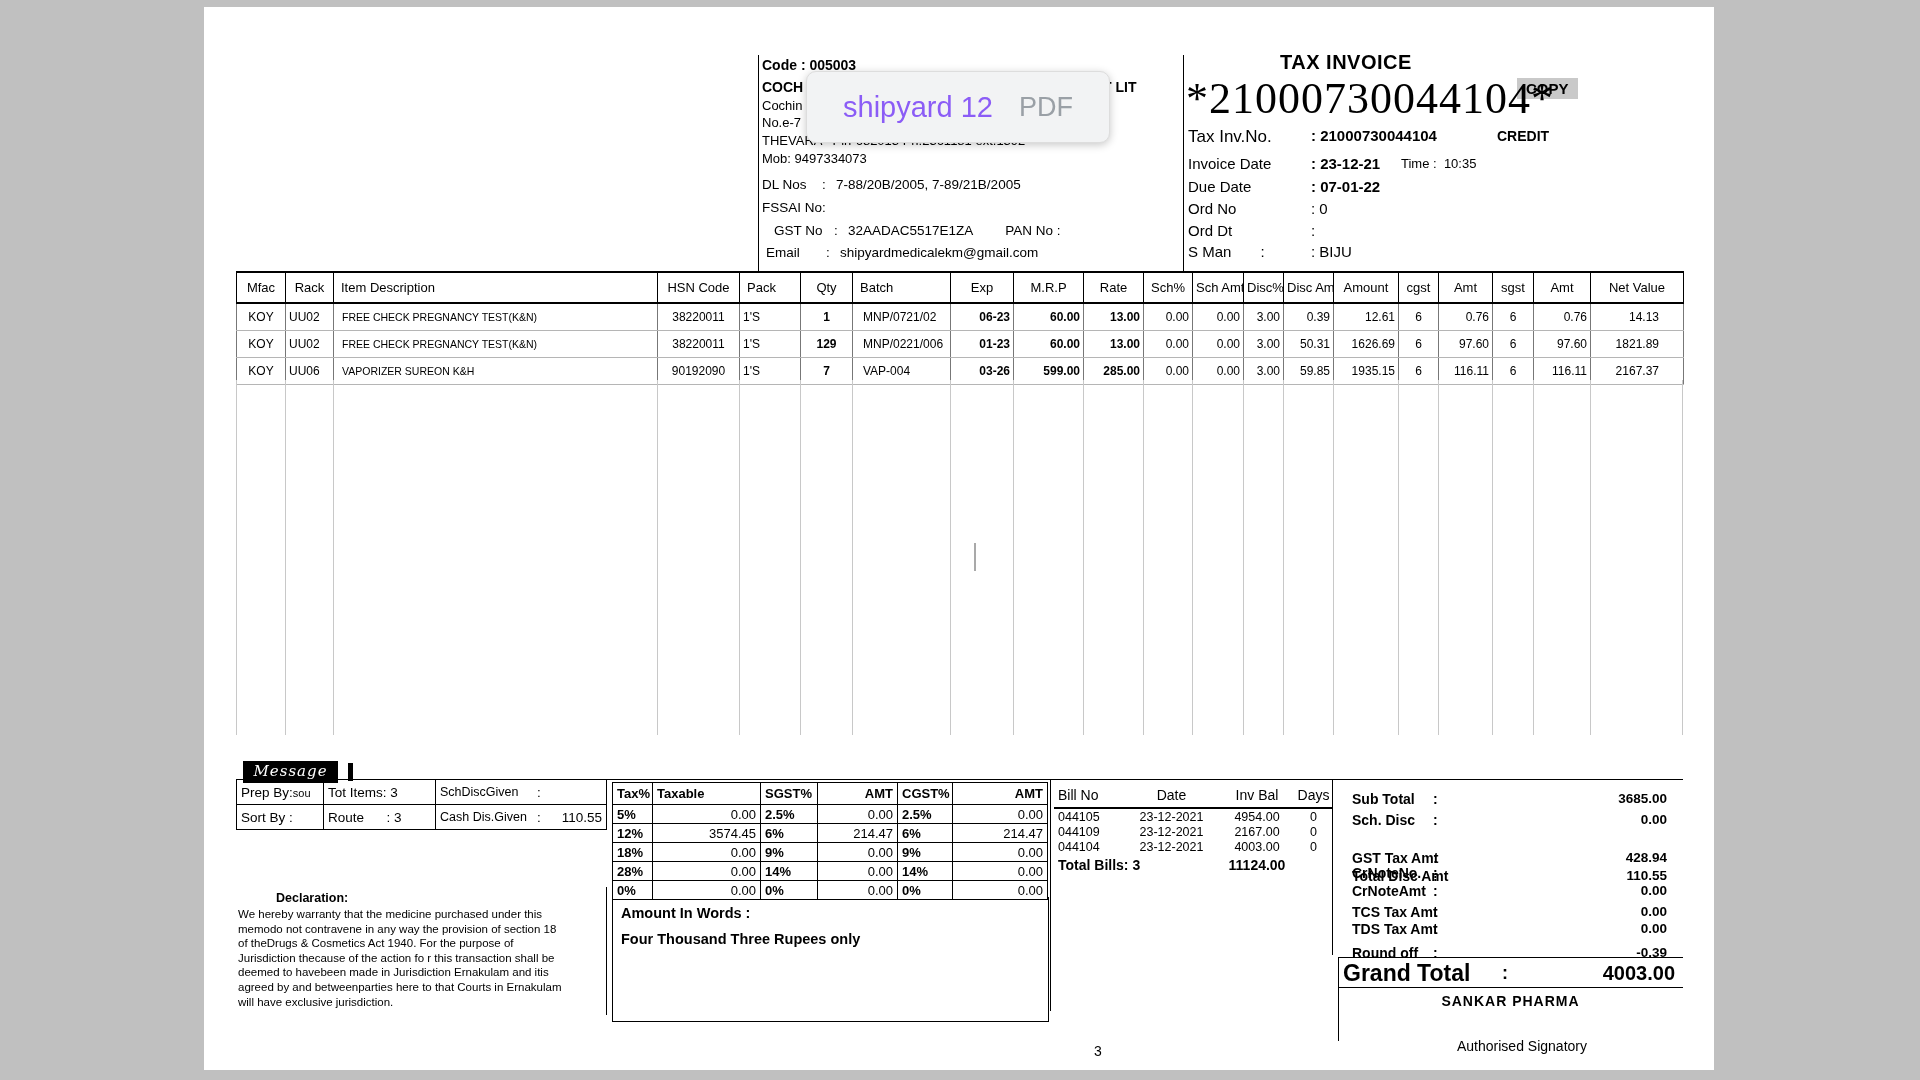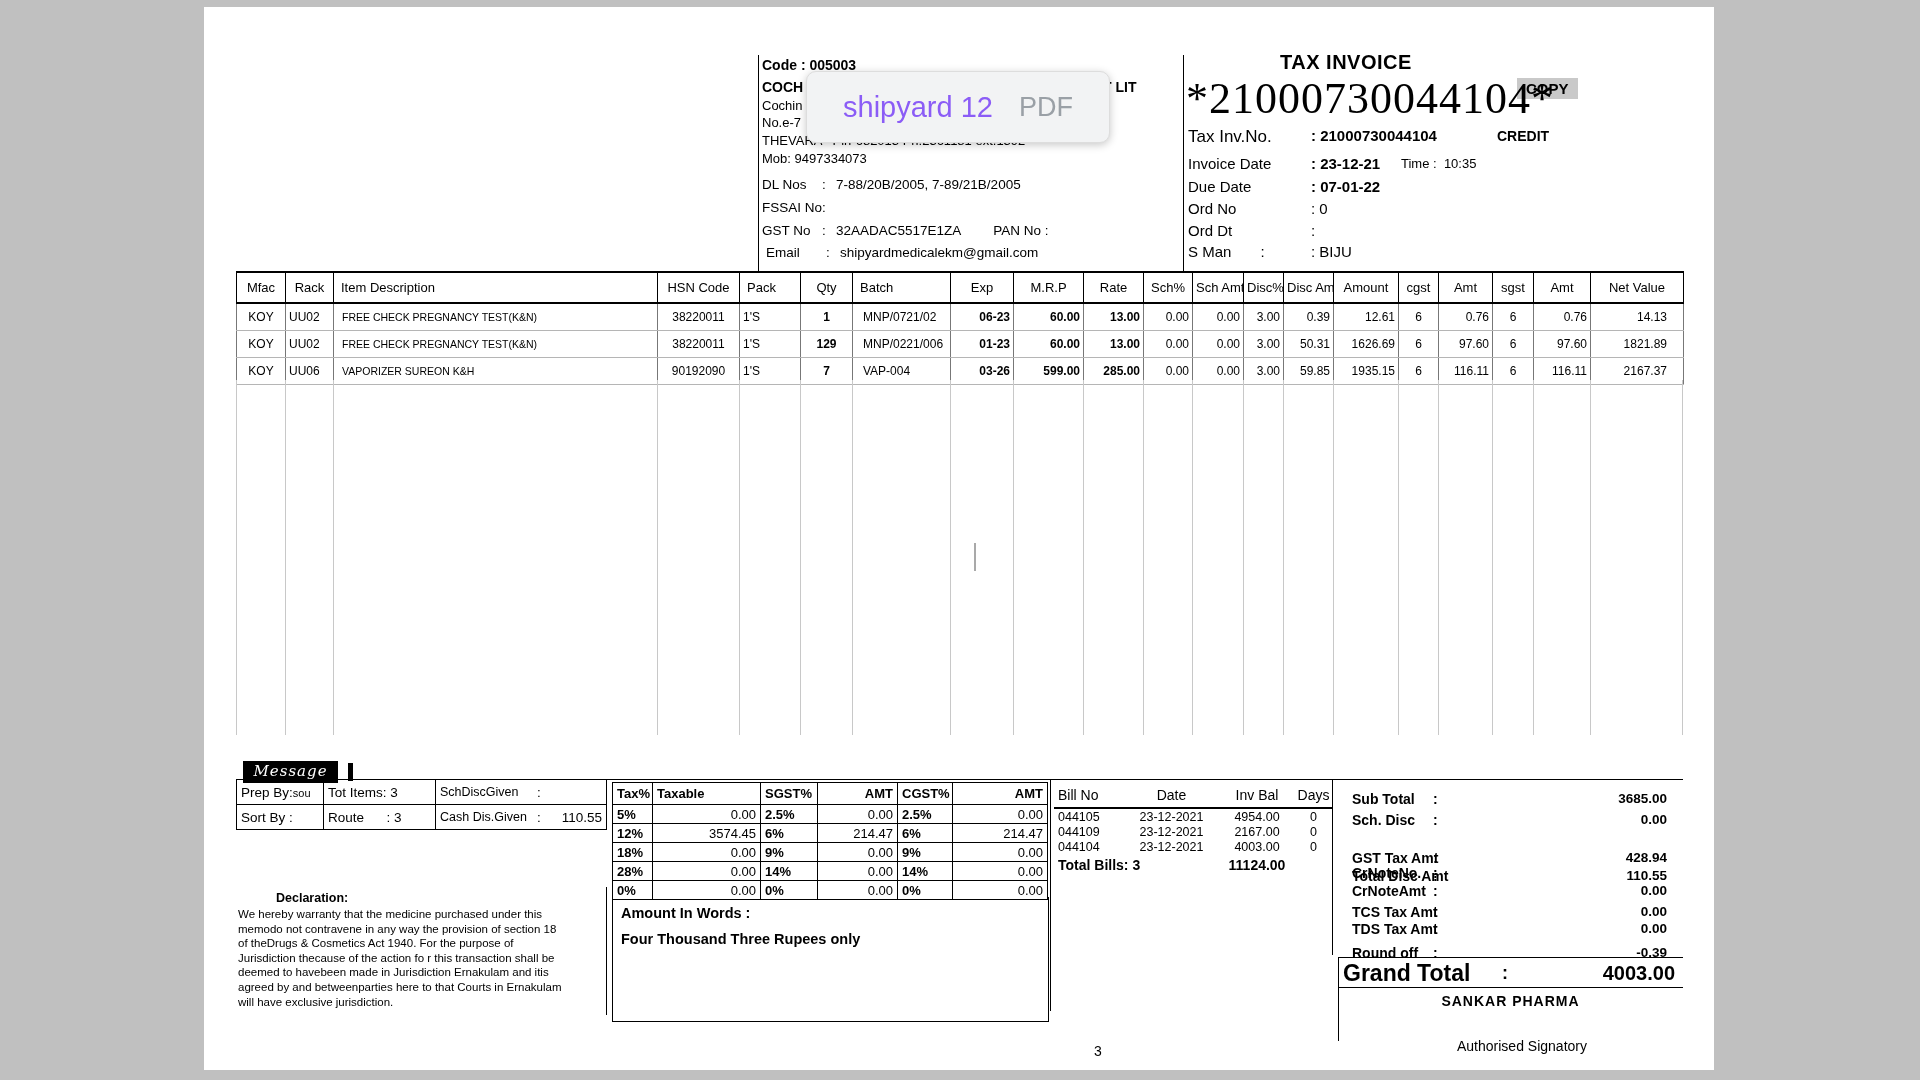--- a/index.html
+++ b/index.html
@@ -38,21 +38,21 @@
   .items tbody td:nth-child(1){text-align:center;}
   .items tbody td:nth-child(3){font-size:10.5px;padding-left:8px;}
   .items tbody td:nth-child(4){text-align:center;}
   .items tbody td:nth-child(6){text-align:center;font-weight:bold;}
   .items tbody td:nth-child(7){padding-left:10px;}
   .items tbody td:nth-child(8),.items tbody td:nth-child(9),.items tbody td:nth-child(10){text-align:right;font-weight:bold;}
   .items tbody td:nth-child(11),.items tbody td:nth-child(12),.items tbody td:nth-child(13),
   .items tbody td:nth-child(14),.items tbody td:nth-child(15),.items tbody td:nth-child(17),
   .items tbody td:nth-child(19),.items tbody td:nth-child(20){text-align:right;}
   .items tbody td:nth-child(16),.items tbody td:nth-child(18){text-align:center;}
-  .items tbody td:nth-child(20){padding-right:16px;}
+  .items tbody td:nth-child(20){padding-right:24px;}
   .bodylines{position:absolute;left:32px;top:373px;width:1447px;height:355px;}
   .bodylines div{position:absolute;top:0;bottom:0;width:1px;background:#c8c8c8;}
   .cursor{position:absolute;left:770px;top:536px;width:2px;height:28px;background:#a9a9a9;}
   
   .msg{position:absolute;left:39px;top:754px;width:110px;height:33px;}
   .msg .mbody{position:absolute;left:0;top:0;width:95px;height:22px;background:#000;color:#fff;text-align:center;font-family:"DejaVu Serif",serif;font-style:italic;font-size:15px;line-height:21px;letter-spacing:1px;}
   .msg .mnub{position:absolute;right:0;top:2px;width:5px;height:18px;background:#000;}
   .wgrid{position:absolute;left:32px;top:772px;width:370px;}
   .wgrid td{border:1.5px solid #000;height:24px;font-size:13.5px;padding:0 4px;white-space:pre;overflow:hidden;}
   .wgrid .c3{display:flex;align-items:center;}
@@ -105,21 +105,21 @@
     <div class="srow" style="top:41px;">Cochin</div>
     <div class="srow" style="top:58px;">No.e-7</div>
     <div class="srow" style="top:76px;">THEVARA   Pin-682013 Ph:2361181 ext.1392</div>
     <div class="srow" style="top:94px;">Mob: 9497334073</div>
     <div class="srow kv" style="top:120px;font-size:13.5px;width:420px;">
       <span class="k">DL Nos</span><span class="c">:</span><span>7-88/20B/2005, 7-89/21B/2005</span>
     </div>
     <div class="srow kv" style="top:143px;font-size:13.5px;width:420px;">
       <span class="k">FSSAI No</span><span class="c">:</span><span></span>
     </div>
-    <div class="srow kv" style="top:166px;font-size:13.5px;width:420px;">
+    <div class="srow kv" style="top:166px;font-size:13.5px;width:420px;margin-left:12px;">
       <span class="k">GST No</span><span class="c">:</span><span>32AADAC5517E1ZA</span><span style="margin-left:32px;">PAN No :</span>
     </div>
     <div class="srow kv" style="top:188px;font-size:13.5px;width:420px;">
       <span class="k" style="padding-left:4px;">Email</span><span class="c">:</span><span>shipyardmedicalekm@gmail.com</span>
     </div>
   </div>
 
   <div class="inv-title">TAX INVOICE</div>
   <div class="copy-badge">COPY</div>
   <div class="barcode">*21000730044104*</div>

